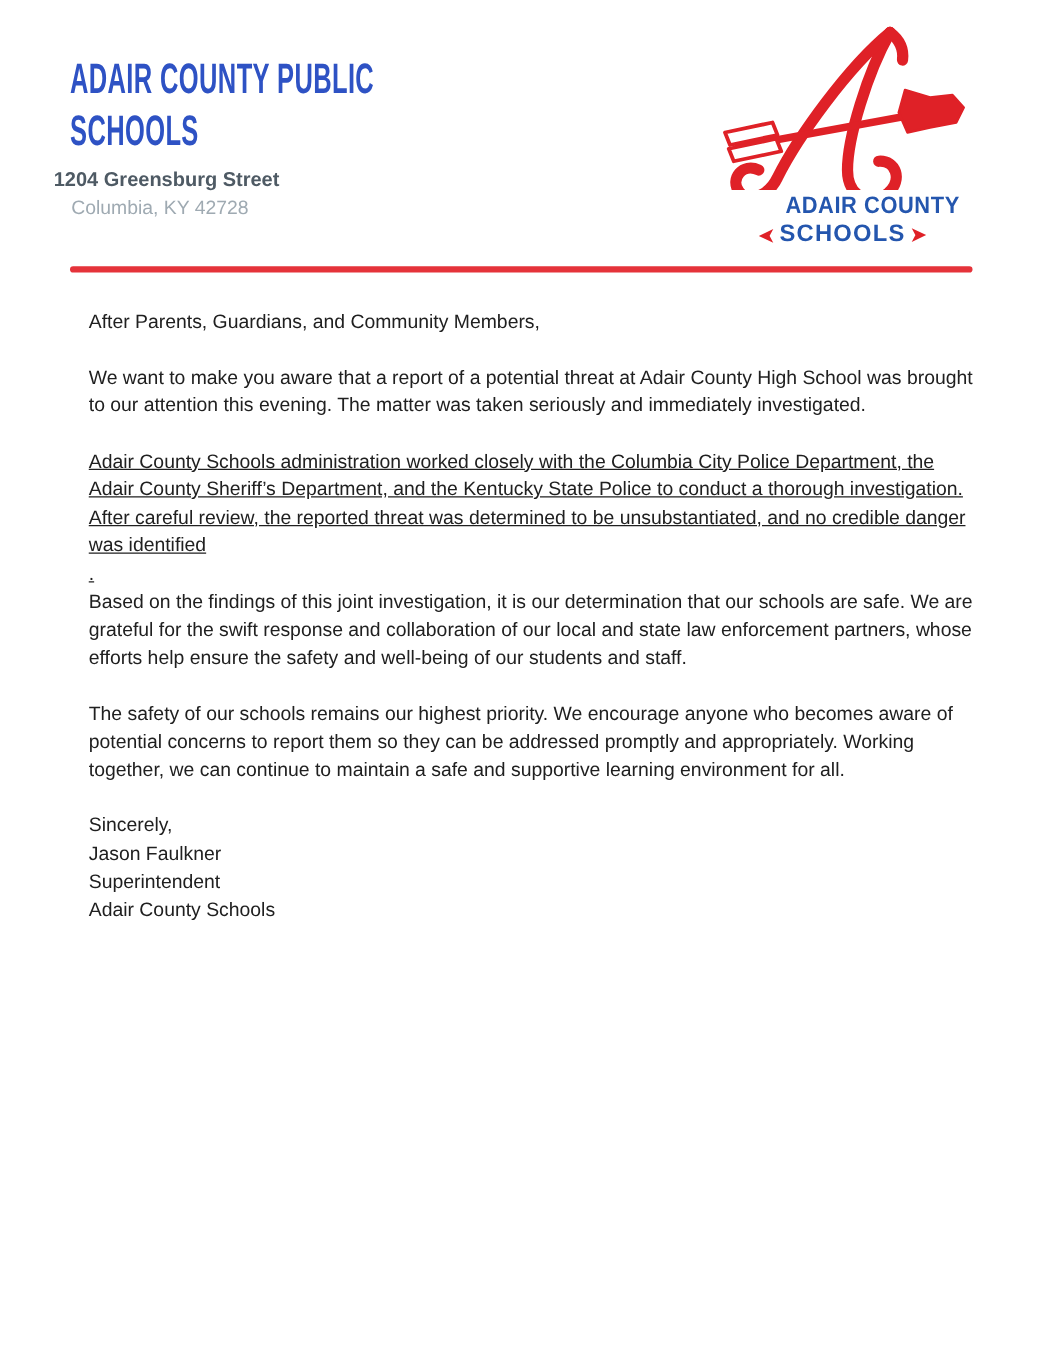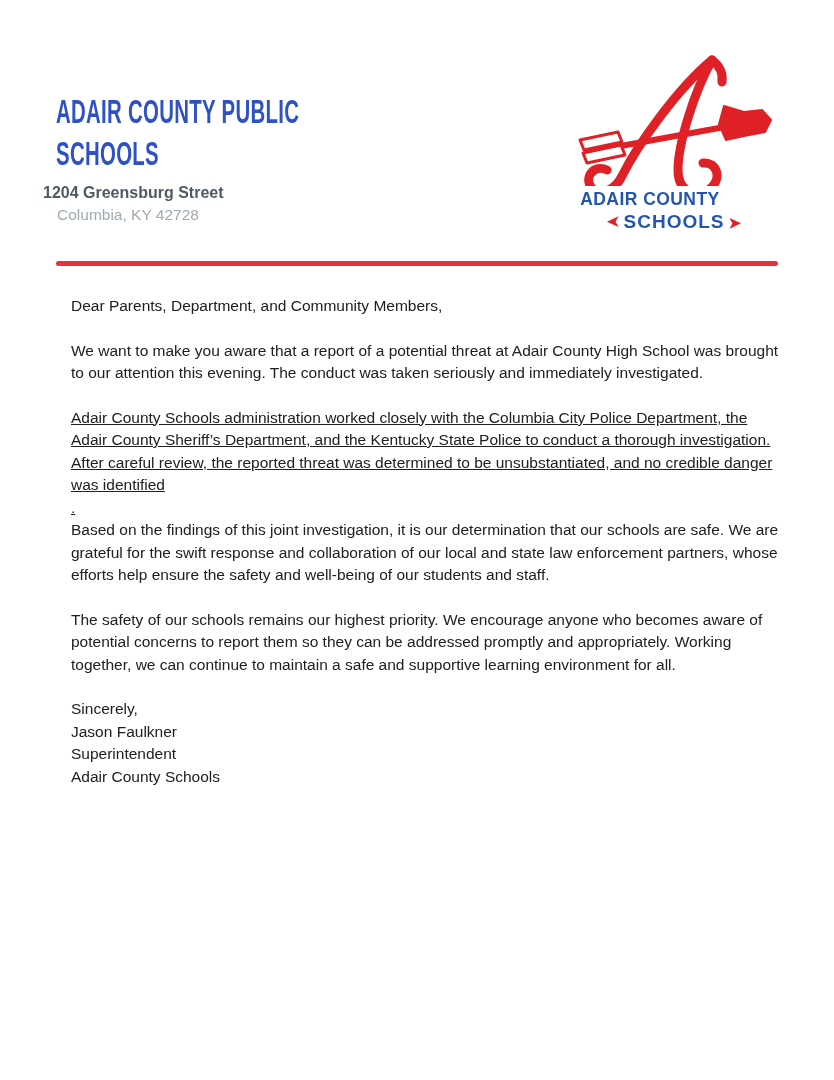--- a/index.html
+++ b/index.html
@@ -12,21 +12,20 @@
     --address_light:#9faab2;
     --body_text:#202020;
   }
   html,body{margin:0;padding:0;background:#ffffff;}
   .page{
     position:relative;
     width:834px;height:998px;
     background:#ffffff;
     overflow:hidden;
     font-family:"Liberation Sans", sans-serif;
-    margin-top:48px;
   }
   
   .org-name{
     position:absolute;left:56px;top:42px;
     width:440px;
     margin:0;
     font-size:34px;font-weight:bold;line-height:42px;
     letter-spacing:0.5px;
     color:var(--brand_blue);
     transform:scaleX(0.60);
@@ -36,22 +35,22 @@
   .address1{
     position:absolute;left:43px;top:136px;
     font-size:16px;font-weight:bold;color:var(--address_dark);
   }
   .address2{
     position:absolute;left:57px;top:158px;
     font-size:15.5px;color:var(--address_light);
   }
   
   .logo{
-    position:absolute;left:572px;top:0;width:204px;
-    text-align:left;
+    position:absolute;left:572px;top:14px;width:204px;
+    text-align:right;
   }
   .logo svg{display:block;margin:0 auto;}
   .logo-line1{
     font-size:19px;font-weight:bold;color:var(--logo_blue);
     letter-spacing:0.5px;
     transform:scaleX(0.92);transform-origin:center top;
     margin-top:2px;
   }
   .logo-line2{
     font-size:19px;font-weight:bold;color:var(--logo_blue);
@@ -119,22 +118,22 @@
     <div class="logo-line2">
       <span class="logo-arrow left">➤</span>
       <span>SCHOOLS</span>
       <span class="logo-arrow">➤</span>
     </div>
   </div>
 
   <div class="divider-top"></div>
 
   <div class="letter">
-    <p>Dear Parents, Department, and Community Members,</p>
-    <p>We want to make you aware that a report of a potential threat at Adair County High School was brought to our attention this evening. The conduct was taken seriously and immediately investigated.</p>
+    <p>After Parents, Guardians, and Community Members,</p>
+    <p>We want to make you aware that a report of a potential threat at Adair County High School was brought to our attention this evening. The matter was taken seriously and immediately investigated.</p>
     <p class="m0">Adair County Schools administration worked closely with the Columbia City Police Department, the Adair County Sheriff’s Department, and the Kentucky State Police to conduct a thorough investigation. After careful review, the reported threat was determined to be unsubstantiated, and no credible danger was identified
 .</p>
     <p>Based on the findings of this joint investigation, it is our determination that our schools are safe. We are grateful for the swift response and collaboration of our local and state law enforcement partners, whose efforts help ensure the safety and well-being of our students and staff.</p>
     <p>The safety of our schools remains our highest priority. We encourage anyone who becomes aware of potential concerns to report them so they can be addressed promptly and appropriately. Working together, we can continue to maintain a safe and supportive learning environment for all.</p>
     <p>Sincerely,
 Jason Faulkner
 Superintendent
 Adair County Schools</p>
   </div>
 

